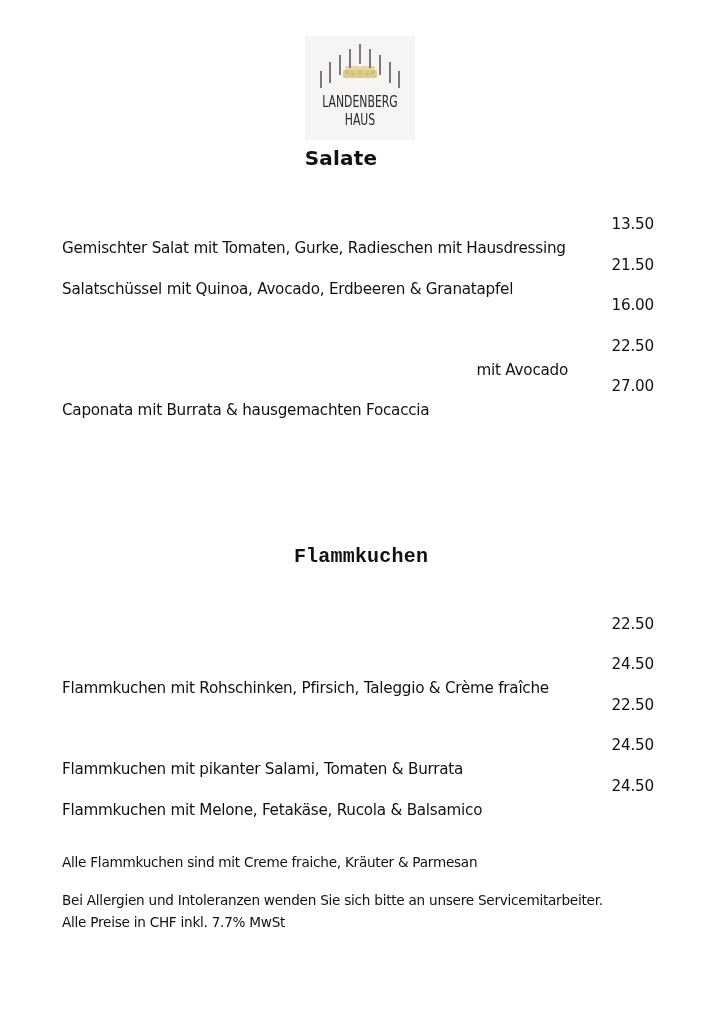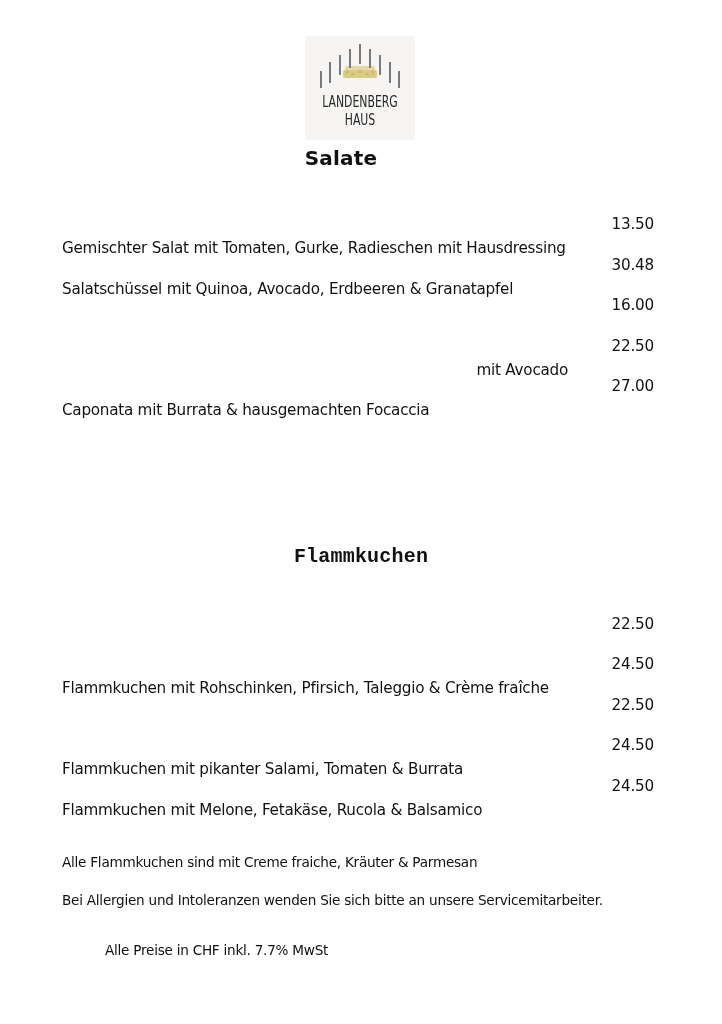--- a/index.html
+++ b/index.html
@@ -140,21 +140,21 @@
   </div>
 
   <div class="section-title salate-title">Salate</div>
 
   <div class="menu-row" style="top:213px;">
     <span class="item-name">Gemischter Salat mit Tomaten, Gurke, Radieschen mit Hausdressing</span>
     <span class="item-price">13.50</span>
   </div>
   <div class="menu-row" style="top:254px;">
     <span class="item-name">Salatschüssel mit Quinoa, Avocado, Erdbeeren &amp; Granatapfel</span>
-    <span class="item-price">30.48</span>
+    <span class="item-price">21.50</span>
   </div>
   <div class="menu-row" style="top:294px;">
     <span class="item-price">16.00</span>
   </div>
   <div class="menu-row" style="top:335px;">
     <span class="item-name right">mit Avocado</span>
     <span class="item-price">22.50</span>
   </div>
   <div class="menu-row" style="top:375px;">
     <span class="item-name">Caponata mit Burrata &amp; hausgemachten Focaccia</span>
@@ -177,15 +177,15 @@
     <span class="item-name">Flammkuchen mit pikanter Salami, Tomaten &amp; Burrata</span>
     <span class="item-price">24.50</span>
   </div>
   <div class="menu-row" style="top:775px;">
     <span class="item-name">Flammkuchen mit Melone, Fetakäse, Rucola &amp; Balsamico</span>
     <span class="item-price">24.50</span>
   </div>
 
   <div class="note" style="top:851px;">Alle Flammkuchen sind mit Creme fraiche, Kräuter &amp; Parmesan</div>
   <div class="note" style="top:889px;">Bei Allergien und Intoleranzen wenden Sie sich bitte an unsere Servicemitarbeiter.</div>
-  <div class="note" style="top:939px;margin-left:43px;">Alle Preise in CHF inkl. 7.7% MwSt</div>
+  <div class="note" style="top:911px;">Alle Preise in CHF inkl. 7.7% MwSt</div>
 
 </div>
 
 </body></html>

